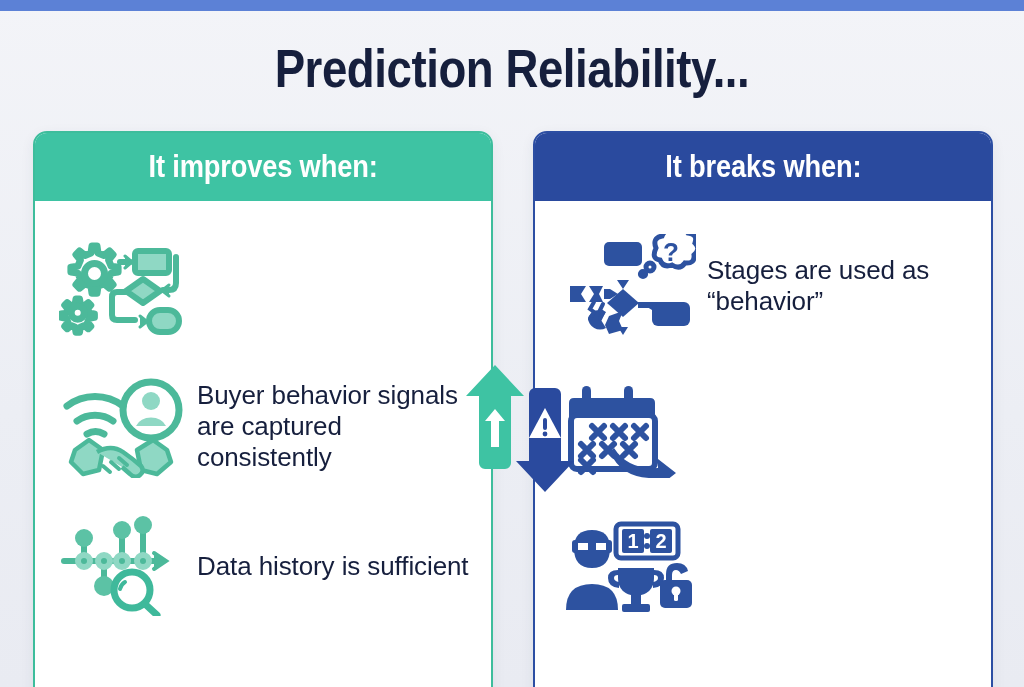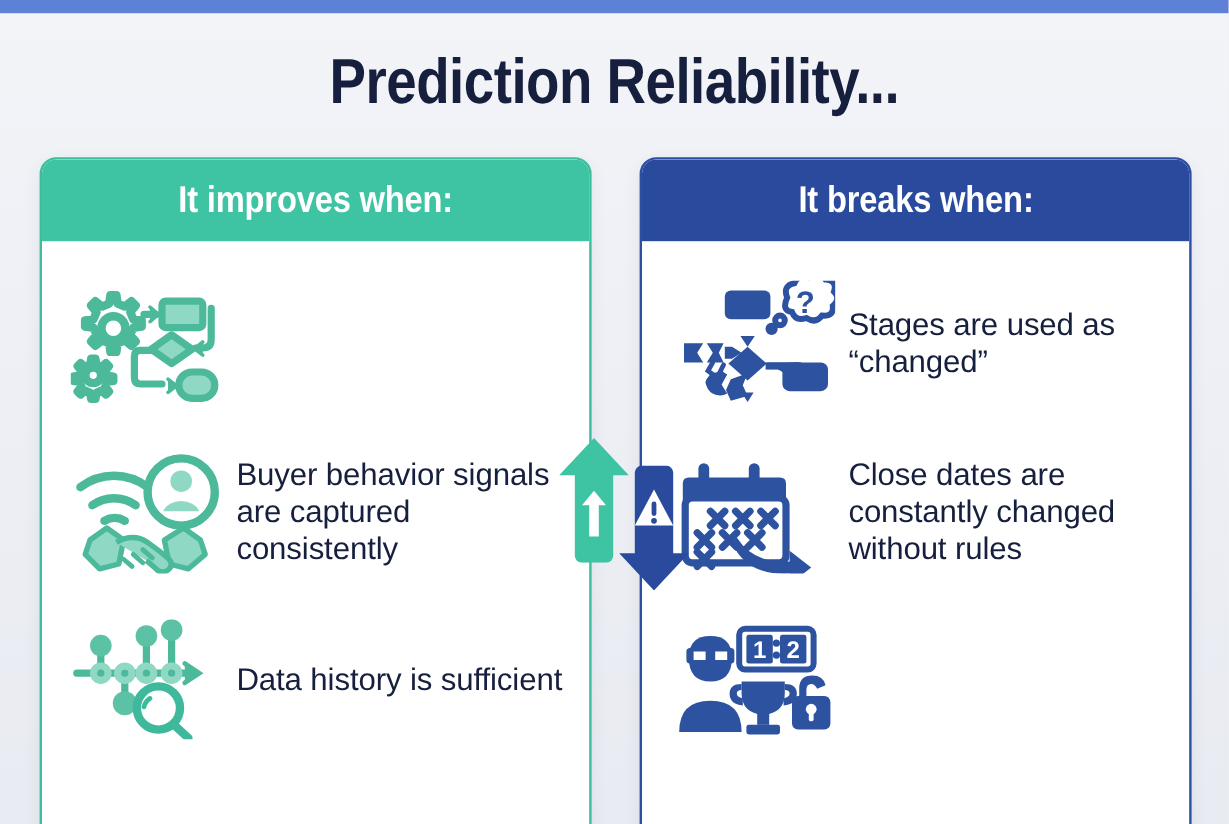--- a/index.html
+++ b/index.html
@@ -226,21 +226,21 @@
               <path d="M43 70 l-3 6 3 3 -3 6"></path>
             </g>
             <g fill="none" stroke="#2d52a0" stroke-width="5">
               <path d="M96 14 q-4 -10 6 -12 q3 -8 12 -5 q8 -6 14 2 q10 1 7 10 q6 6 -1 12 q1 9 -9 8 q-5 7 -13 2 q-9 3 -12 -5 q-9 -1 -4 -12 z"></path>
               <circle cx="90" cy="33" r="4"></circle>
               <circle cx="83" cy="40" r="2.6"></circle>
             </g>
             <text x="111" y="27" font-family="Liberation Sans, sans-serif" font-size="26" font-weight="bold" fill="#2d52a0" text-anchor="middle">?</text>
           </svg>
         </div>
-        <div class="row-text">Stages are used as “changed”</div>
+        <div class="row-text">Stages are used as “behavior”</div>
       </div>
 
       <div class="row">
         <div class="row-icon">
           <svg width="136" height="104" viewBox="0 0 136 104">
             <g fill="#2d52a0">
               <rect x="22" y="12" width="9" height="20" rx="4.5"></rect>
               <rect x="64" y="12" width="9" height="20" rx="4.5"></rect>
               <path d="M14 24 h76 q5 0 5 5 v14 h-86 v-14 q0 -5 5 -5 z"></path>
             </g>
@@ -250,21 +250,20 @@
               <path d="M53 52 l12 12 M65 52 l-12 12"></path>
               <path d="M74 52 l12 12 M86 52 l-12 12"></path>
               <path d="M21 70 l12 12 M33 70 l-12 12"></path>
               <path d="M42 70 l12 12 M54 70 l-12 12"></path>
               <path d="M63 70 l12 12 M75 70 l-12 12"></path>
               <path d="M21 86 l12 12 M33 86 l-12 12"></path>
             </g>
             <path d="M58 76 q14 22 44 20 l0 -9 18 14 -18 14 0 -9 q-36 2 -48 -26 z" fill="#2d52a0" transform="translate(-4,-2)"></path>
           </svg>
         </div>
-        <div class="row-text">Close dates are constantly changed without rules</div>
       </div>
 
       <div class="row">
         <div class="row-icon">
           <svg width="136" height="104" viewBox="0 0 136 104">
             <g fill="#2d52a0">
               <path d="M14 34 q0 -18 18 -18 q18 0 18 18 q0 20 -18 20 q-18 0 -18 -20 z"></path>
             </g>
             <rect x="12" y="26" width="40" height="13" rx="3" fill="#2d52a0"></rect>
             <g fill="#ffffff">

